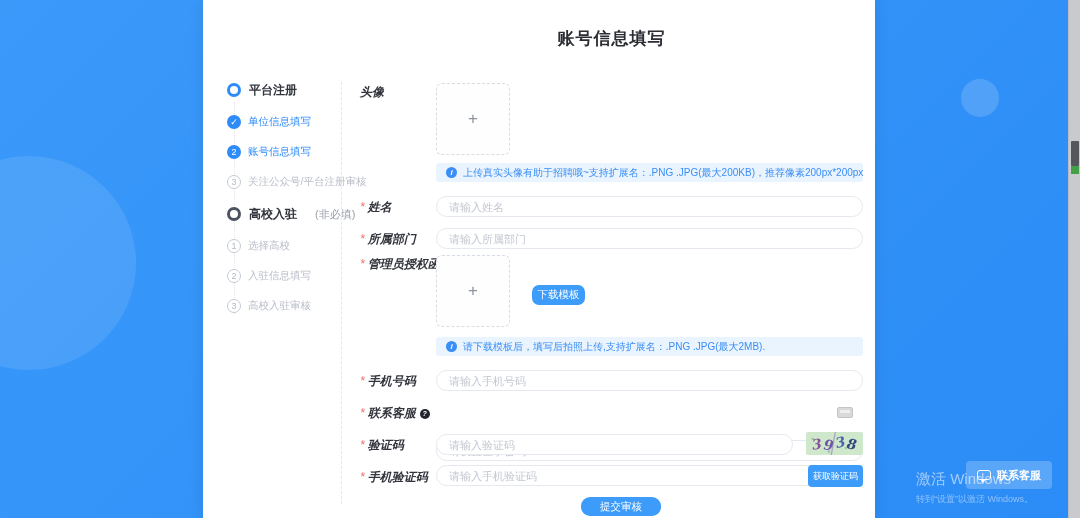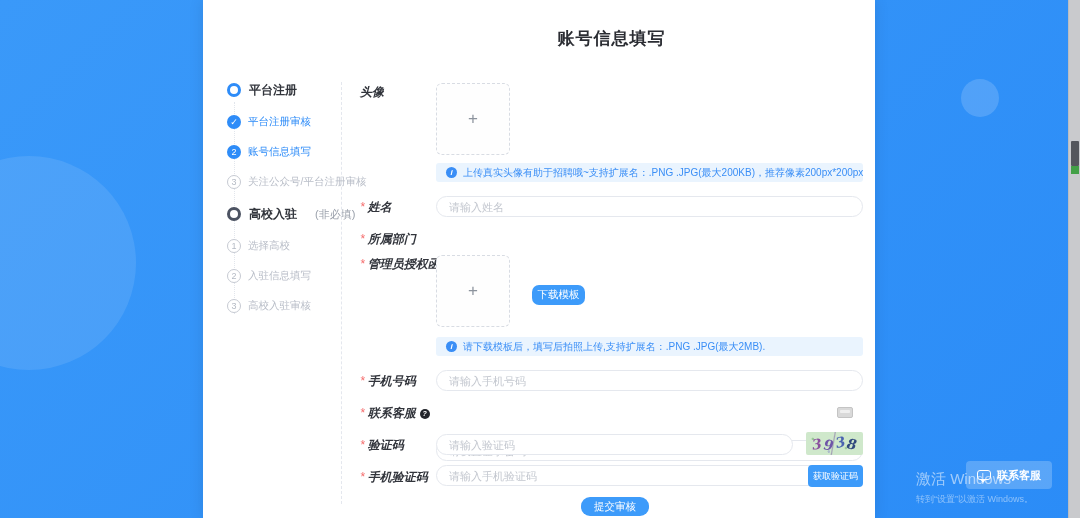--- a/index.html
+++ b/index.html
@@ -75,21 +75,21 @@
     font-family:"Liberation Sans","DejaVu Sans",sans-serif;
   }
   .text-input::placeholder { color:#c3c7cf; }
   .btn-blue {
     position:absolute; background:#3d9bfa; color:#fff; border:none; cursor:pointer;
     display:flex; align-items:center; justify-content:center;
     font-family:"Liberation Sans","DejaVu Sans",sans-serif;
   }
   .btn-template { left:329px; width:53px; height:20px; border-radius:7px; font-size:10.5px; }
   .btn-sms { left:605px; width:55px; height:22px; border-radius:4px; font-size:9px; }
-  .btn-submit { left:378px; width:68px; height:19px; border-radius:9px; font-size:10.5px; }
+  .btn-submit { left:378px; width:80px; height:19px; border-radius:9px; font-size:10.5px; }
 
   .help-dot {
     display:inline-flex; width:10px; height:10px; border-radius:50%; background:#23262c; color:#fff;
     align-items:center; justify-content:center; font-size:7px; font-weight:bold; margin-left:4px;
     vertical-align:middle;
   }
   .kbd-icon {
     position:absolute; left:634px; width:16px; height:11px; background:#d9d9d9;
     border-radius:2px; border:1px solid #c4c4c4;
   }
@@ -152,21 +152,21 @@
 
   <div class="steps">
     <div class="connector"></div>
 
     <div class="step-head">
       <span class="ring blue"></span>
       <span class="t">平台注册</span>
     </div>
     <div class="step-row done">
       <span class="marker done">✓</span>
-      <span class="lbl">平台注册审核</span>
+      <span class="lbl">单位信息填写</span>
     </div>
     <div class="step-row active">
       <span class="marker active">2</span>
       <span class="lbl">账号信息填写</span>
     </div>
     <div class="step-row pending">
       <span class="marker pending">3</span>
       <span class="lbl">关注公众号/平台注册审核</span>
     </div>
 
@@ -203,20 +203,21 @@
   </div>
 
   <div class="form-label" style="top:199px;">
     <span class="req">*</span><span>姓名</span>
   </div>
   <input class="text-input" style="top: 196px;" placeholder="请输入姓名">
 
   <div class="form-label" style="top:231px;">
     <span class="req">*</span><span>所属部门</span>
   </div>
+  <input class="text-input" style="top: 228px;" placeholder="请输入所属部门">
 
   <div class="form-label" style="top:256px;">
     <span class="req">*</span><span>管理员授权函</span>
   </div>
   <div class="upload-box" style="top:255px;">
     <span>+</span>
   </div>
   <button class="btn-blue btn-template" style="top:285px;">下载模板</button>
   <div class="tip-banner" style="top:337px;">
     <span class="info-dot">i</span>

